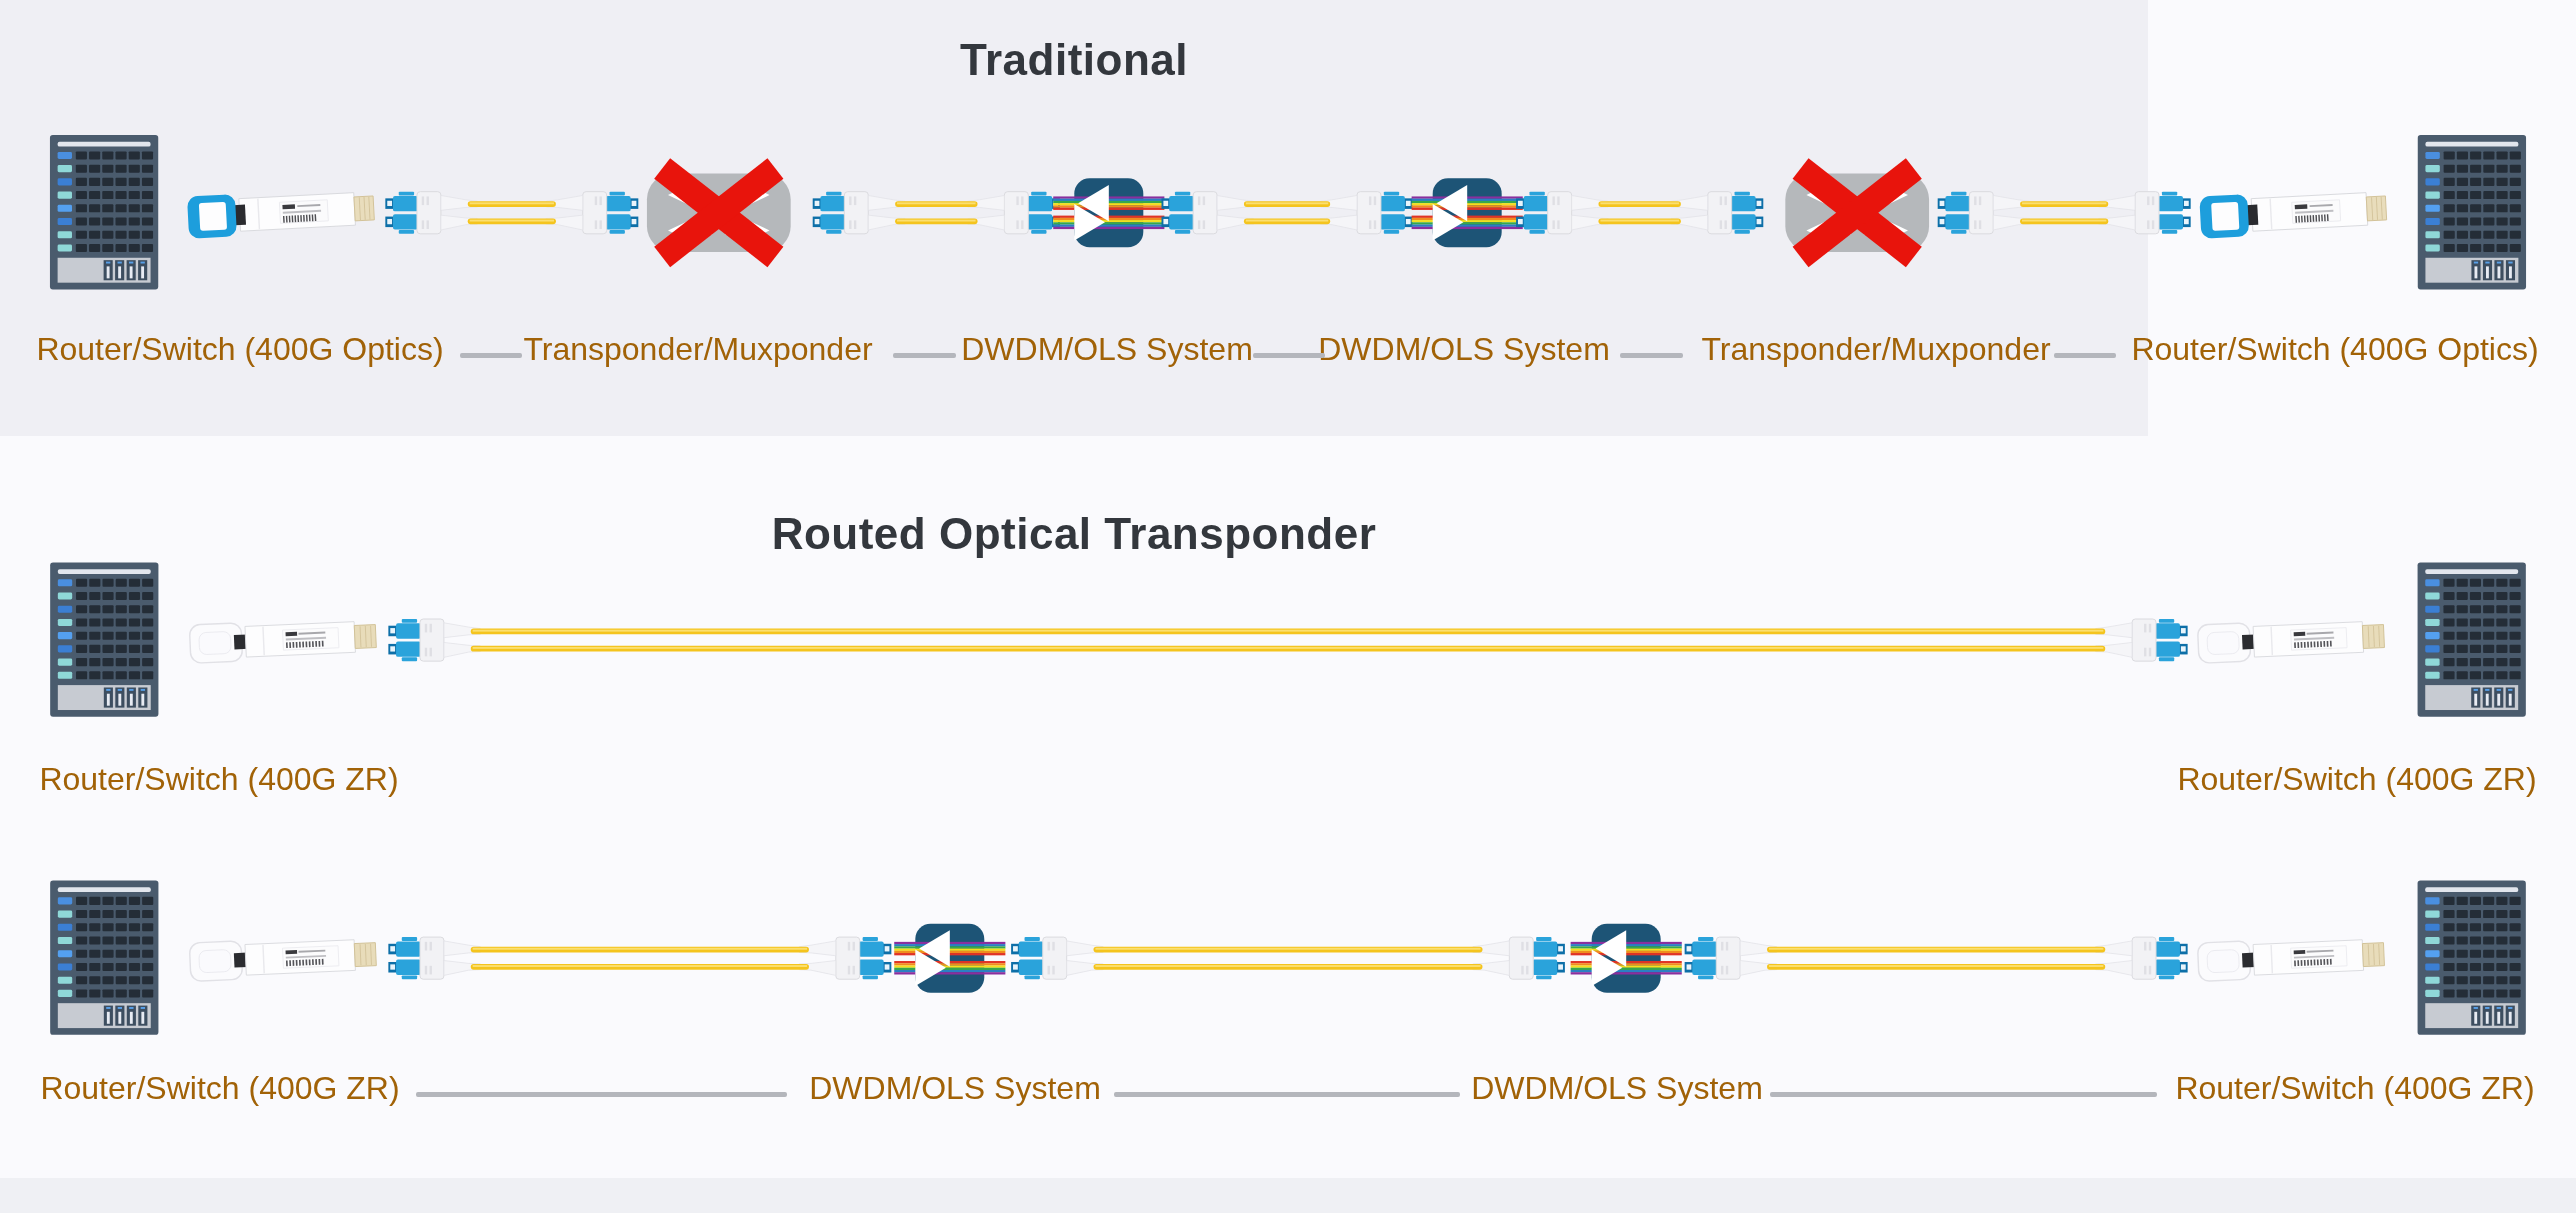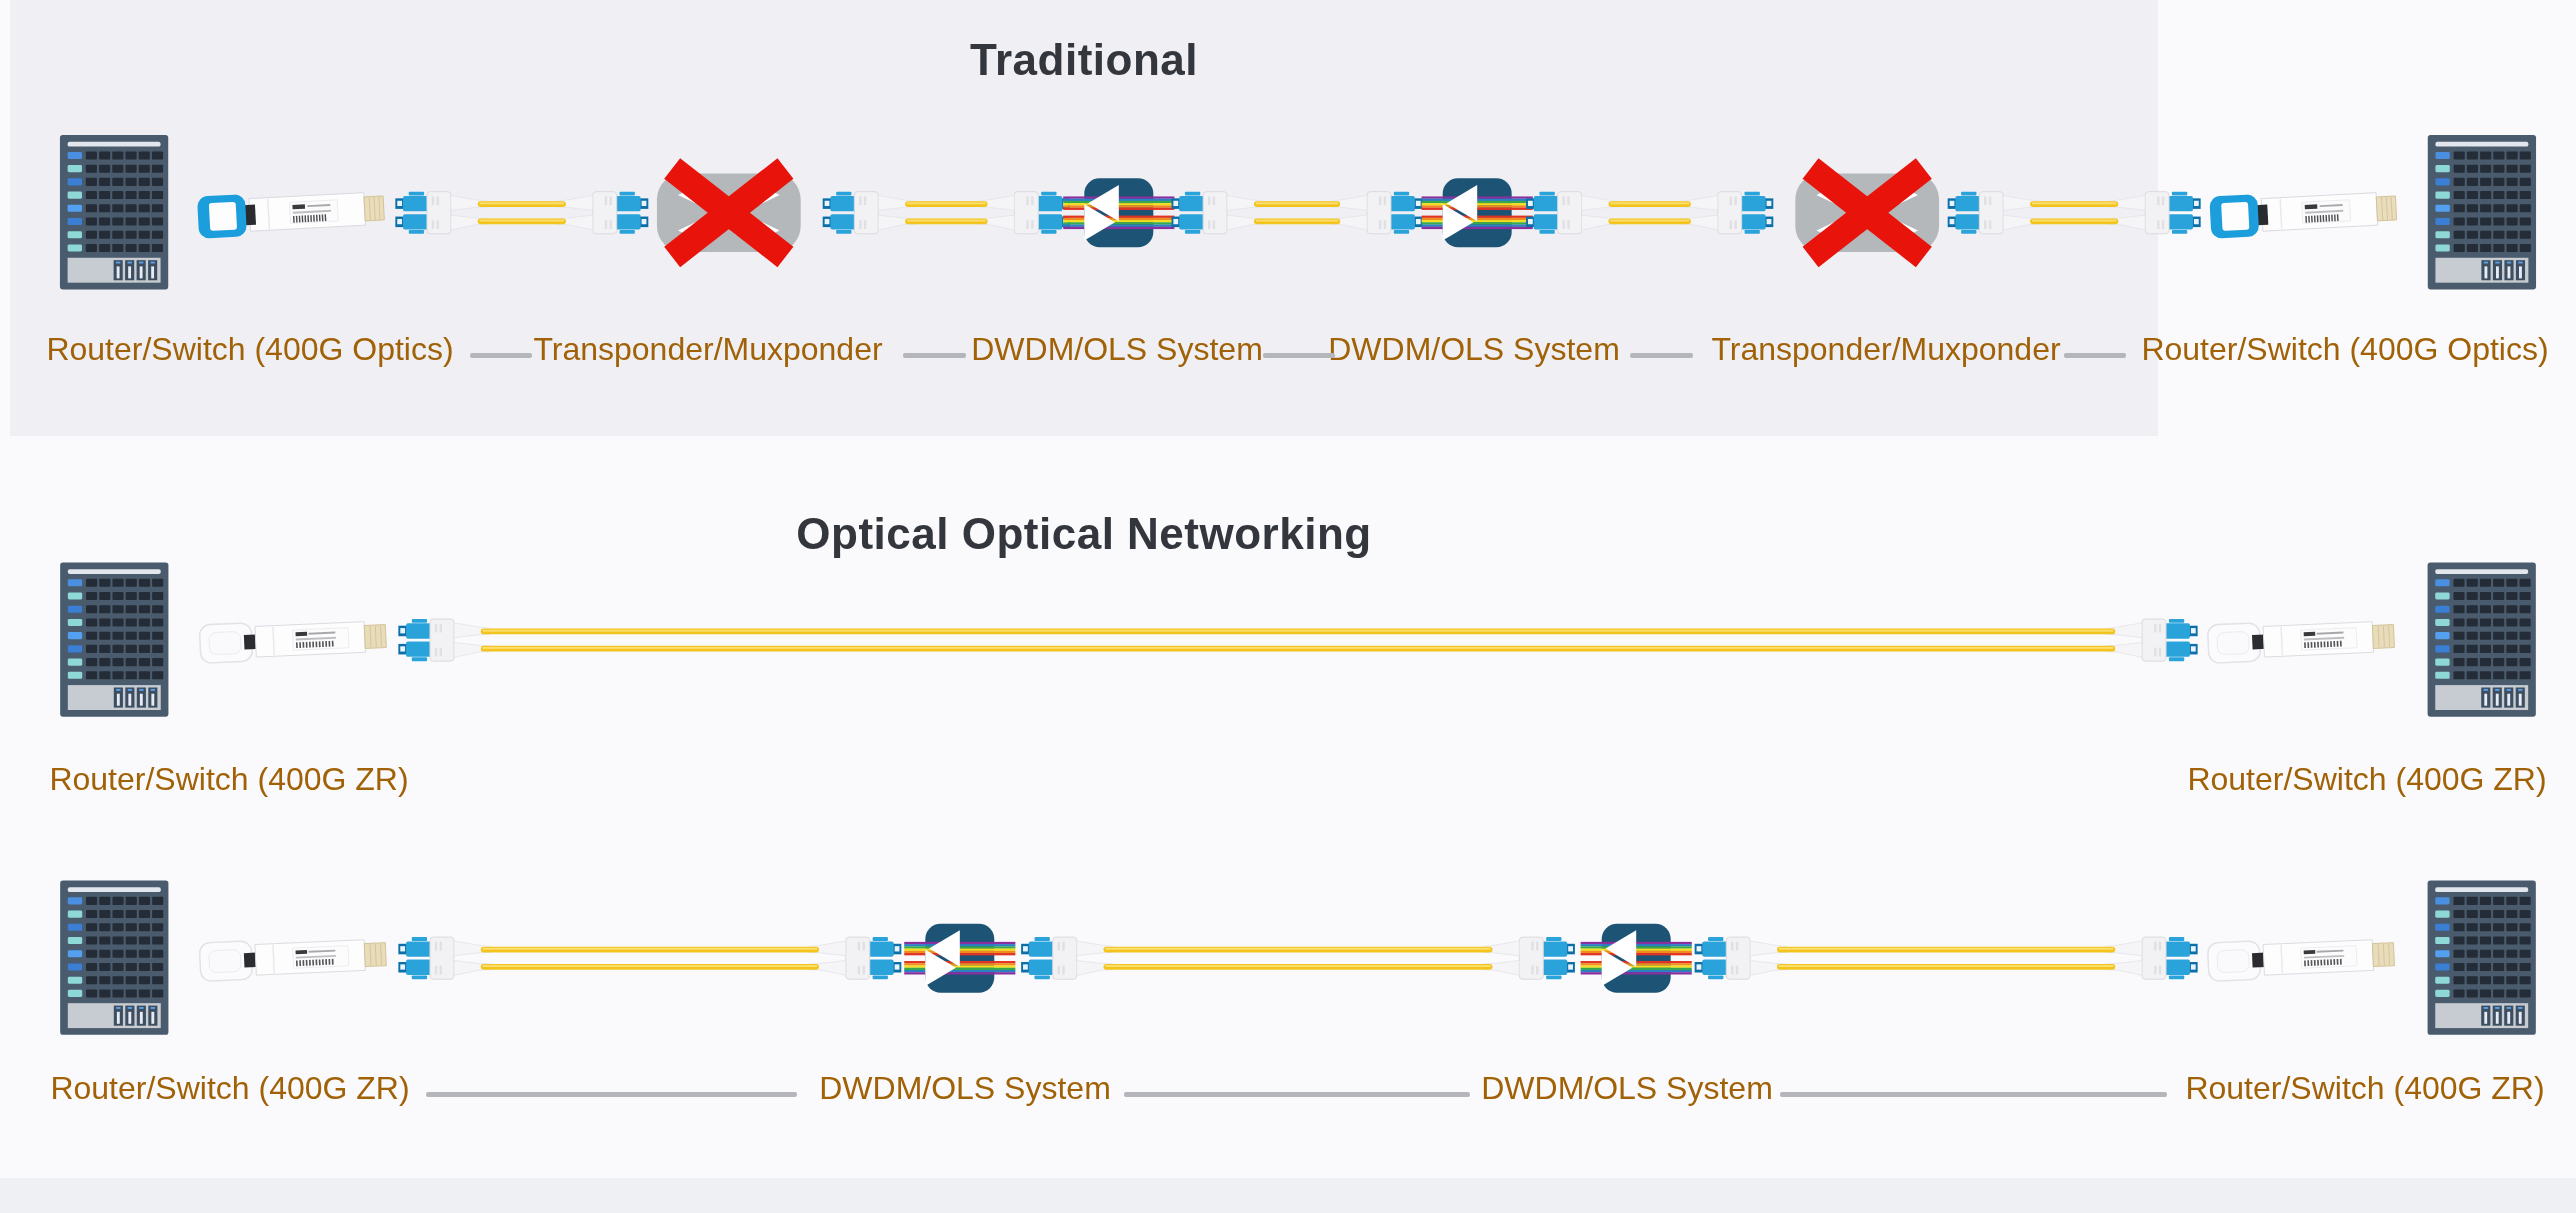--- a/index.html
+++ b/index.html
@@ -1,17 +1,17 @@
 <!DOCTYPE html>
 <html><head>
 <meta charset="utf-8">
 <style>
   html,body{margin:0;padding:0;background:#fafafd;font-family:"Liberation Sans",sans-serif;}
   .stage{position:relative;width:2576px;height:1213px;overflow:hidden;}
-  .sec{position:absolute;left:0;width:2148px;margin-left:10px;}
+  .sec{position:absolute;left:0;width:2148px;}
   .sec1{top:0;height:436px;background:#efeff4;}
   .sec2{top:436px;height:777px;background:#fafafd;}
   .title{position:absolute;left:0;right:0;text-align:center;font-size:44px;font-weight:700;color:#33373d;letter-spacing:0.5px;}
   .t1{top:35px;}
   .t2{top:73px;}
   .lbl{position:absolute;transform:translateX(-50%);font-size:32px;color:#a16207;white-space:nowrap;}
   .connline{position:absolute;height:4.8px;background:#b4b6bc;border-radius:1.9px;}
   svg.rowart{position:absolute;left:0;top:0;}
   .strip{position:absolute;left:0;bottom:0;width:2576px;height:35px;background:#eff0f4;}
 </style>
@@ -254,21 +254,21 @@
   <div class="lbl" style="left:2335px;top:331px">Router/Switch (400G Optics)</div>
 
   <div class="connline" style="left:460px;top:353px;width:62px"></div>
   <div class="connline" style="left:893px;top:353px;width:63px"></div>
   <div class="connline" style="left:1253px;top:353px;width:72px"></div>
   <div class="connline" style="left:1620px;top:353px;width:63px"></div>
   <div class="connline" style="left:2054px;top:353px;width:62px"></div>
 </section>
 
 <section class="sec sec2">
-  <div class="title t2">Optical Optical Networking</div>
+  <div class="title t2">Routed Optical Transponder</div>
 
   <svg class="rowart" width="2576" height="777" viewBox="0 0 2688 811">
 
     <use href="#g-router" x="52" y="132"></use>
     <use href="#g-router" x="2523" y="132"></use>
     <g transform="translate(198,187) rotate(-2.5 98 26)">
           <use href="#g-zr"></use>
         </g>
     <g transform="translate(2294,187) rotate(-2.5 98 26)">
           <use href="#g-zr"></use>

